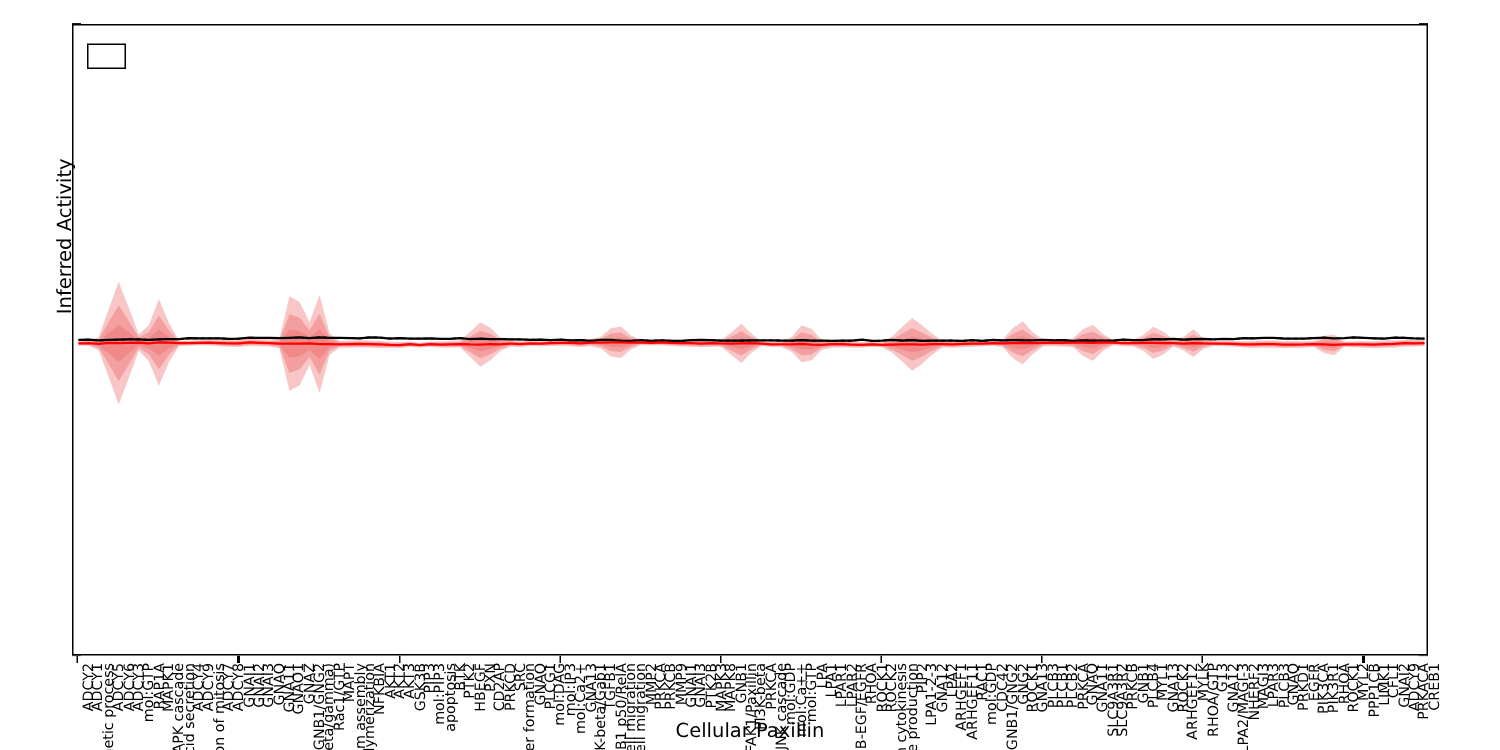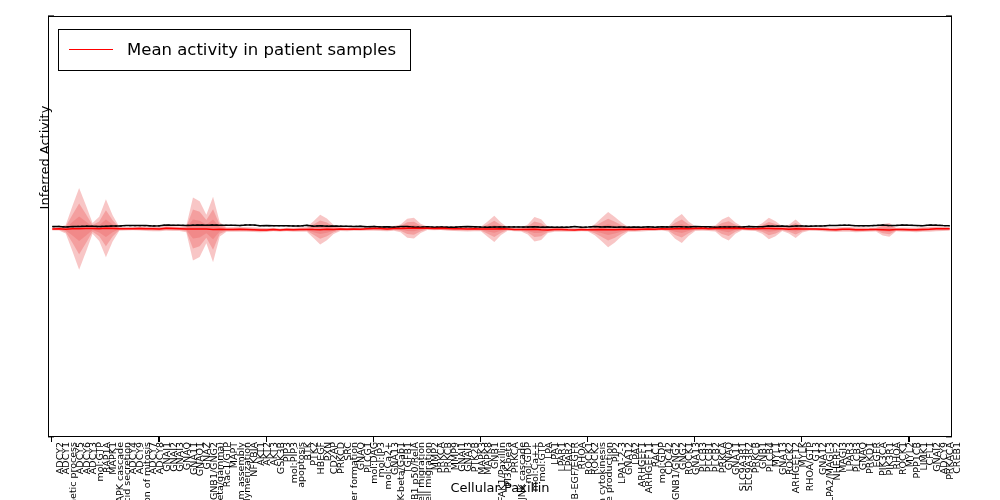--- a/index.html
+++ b/index.html
@@ -252,19 +252,15 @@
       <div class="xtick" style="left: 911.874px;">PPP1CB</div>
       <div class="xtick" style="left: 918.57px;">LIMK1</div>
       <div class="xtick" style="left: 925.267px;">CFL1</div>
       <div class="xtick" style="left: 931.963px;">GNAI2</div>
       <div class="xtick" style="left: 938.659px;">ADCY9</div>
       <div class="xtick" style="left: 945.356px;">PRKACA</div>
       <div class="xtick" style="left: 952.052px;">CREB1</div>
     </div>
 
   <div class="legend">
-    <div class="legend-row">
-      <span class="legend-swatch red"></span>
-      <span class="legend-text">Mean activity in patient samples</span>
-    </div>
   </div>
 
 </div>
 
 </body></html>

